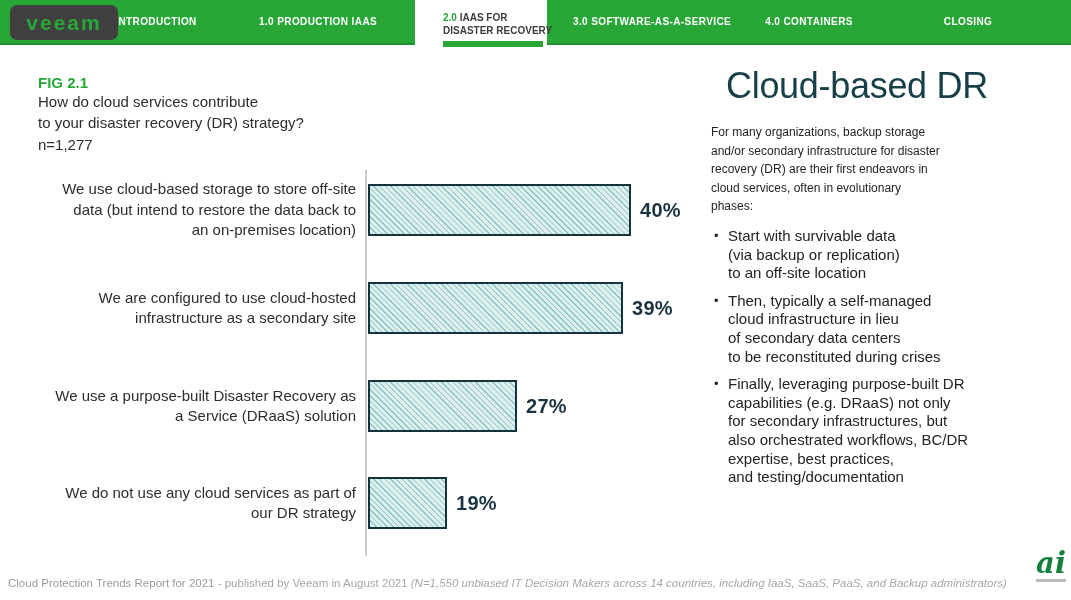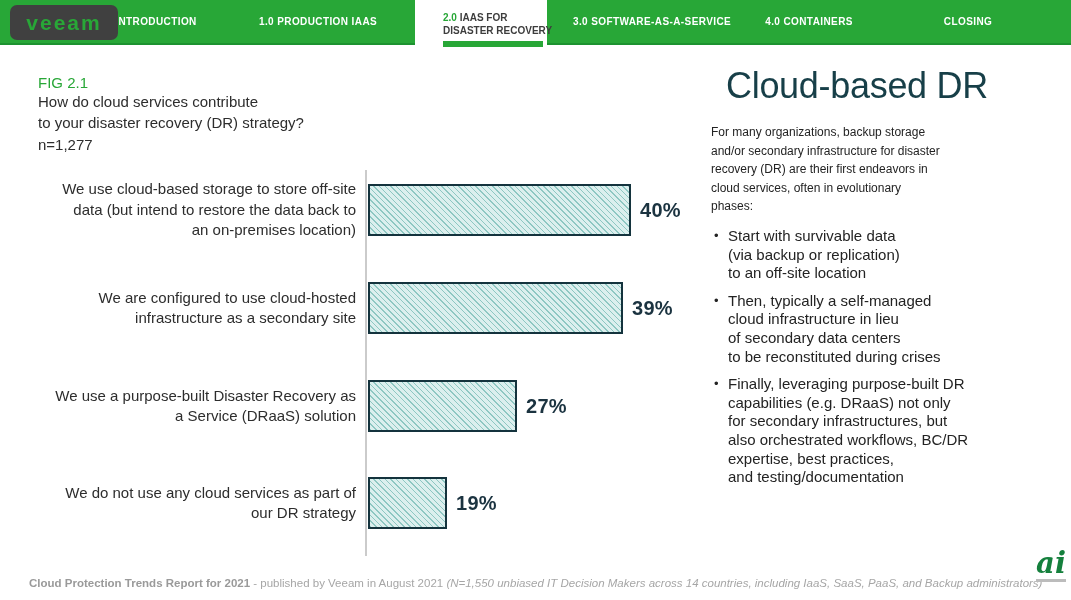--- a/index.html
+++ b/index.html
@@ -22,21 +22,21 @@
   }
   .tab-0 { left:156px; } .tab-1 { left:318px; } .tab-3 { left:652px; } .tab-4 { left:809px; } .tab-5 { left:968px; }
   .tab-active {
     position:absolute; left:415px; top:0; width:132px; height:57px; background:#ffffff;
     z-index:4; padding:11px 0 0 28px; cursor:pointer;
   }
   .tab-active .txt { width:116px; font-size:10px; font-weight:bold; line-height:13px; color:#3d3d3d; }
   .tab-active .txt .num { color:#28a737; }
   .tab-active .underline { width:100px; height:6px; background:#28a737; margin-top:4px; }
   
-  .fig-label { position:absolute; left:38px; top:74px; font-size:15px; color:#28a737; }
+  .fig-label { position:absolute; left:38px; top:74px; font-size:15px; color:#28a737;font-weight:bold; }
   .question { position:absolute; left:38px; top:92px; font-size:15px; line-height:20.5px; color:#2d2d2d; white-space:pre-line; }
   .sample { position:absolute; left:38px; top:136px; font-size:15px; color:#2d2d2d; }
   
   .axis { position:absolute; left:365px; top:170px; width:2px; height:386px; background:#cbcbcb; }
   .chart-row { position:absolute; left:36px; height:52px; display:flex; align-items:center; }
   .cat-label {
     flex:none; width:320px; text-align:right; font-size:15px; line-height:20.5px;
     color:#2d2d2d; white-space:pre-line;
   }
   .bar {
@@ -48,21 +48,21 @@
   
   .panel { position:absolute; left:711px; top:68px; width:344px; }
   .panel-title { font-size:36px; font-weight:400; color:#173f48; letter-spacing:-0.3px; line-height:36px;margin-left:15px; }
   .panel-intro { margin-top:19px; font-size:12px; line-height:18.6px; color:#232323; white-space:pre-line; }
   .bullets { margin-top:11px; }
   .bullet { display:flex; margin-bottom:9px; font-size:15px; line-height:18.6px; color:#232323; }
   .bullet .dot { flex:none; width:17px; padding-left:3px; font-size:13px; }
   .bullet .txt { white-space:pre-line; }
   
   .footer { position:absolute; left:8px; top:577px; font-size:11.5px; color:#a6a6a6; white-space:nowrap; }
-  .footer .b { font-weight:bold; color:#9a9a9a;margin-left:21px; }
+  .footer .b { font-weight:normal; color:#9a9a9a; }
   .footer .i { font-style:italic; }
   .watermark { position:absolute; left:1035px; top:548px; width:32px; text-align:center; color:#15803d; }
   .watermark .ai { font-family:"DejaVu Serif", serif; font-style:italic; font-weight:bold; font-size:29px; line-height:30px; }
   .watermark .sub { width:30px; height:3px; background:#bcbcbc; margin:1px auto 0; }
 </style>
 </head>
 <body>
 
 <div class="header"></div>
 <div class="header-edge"></div>

